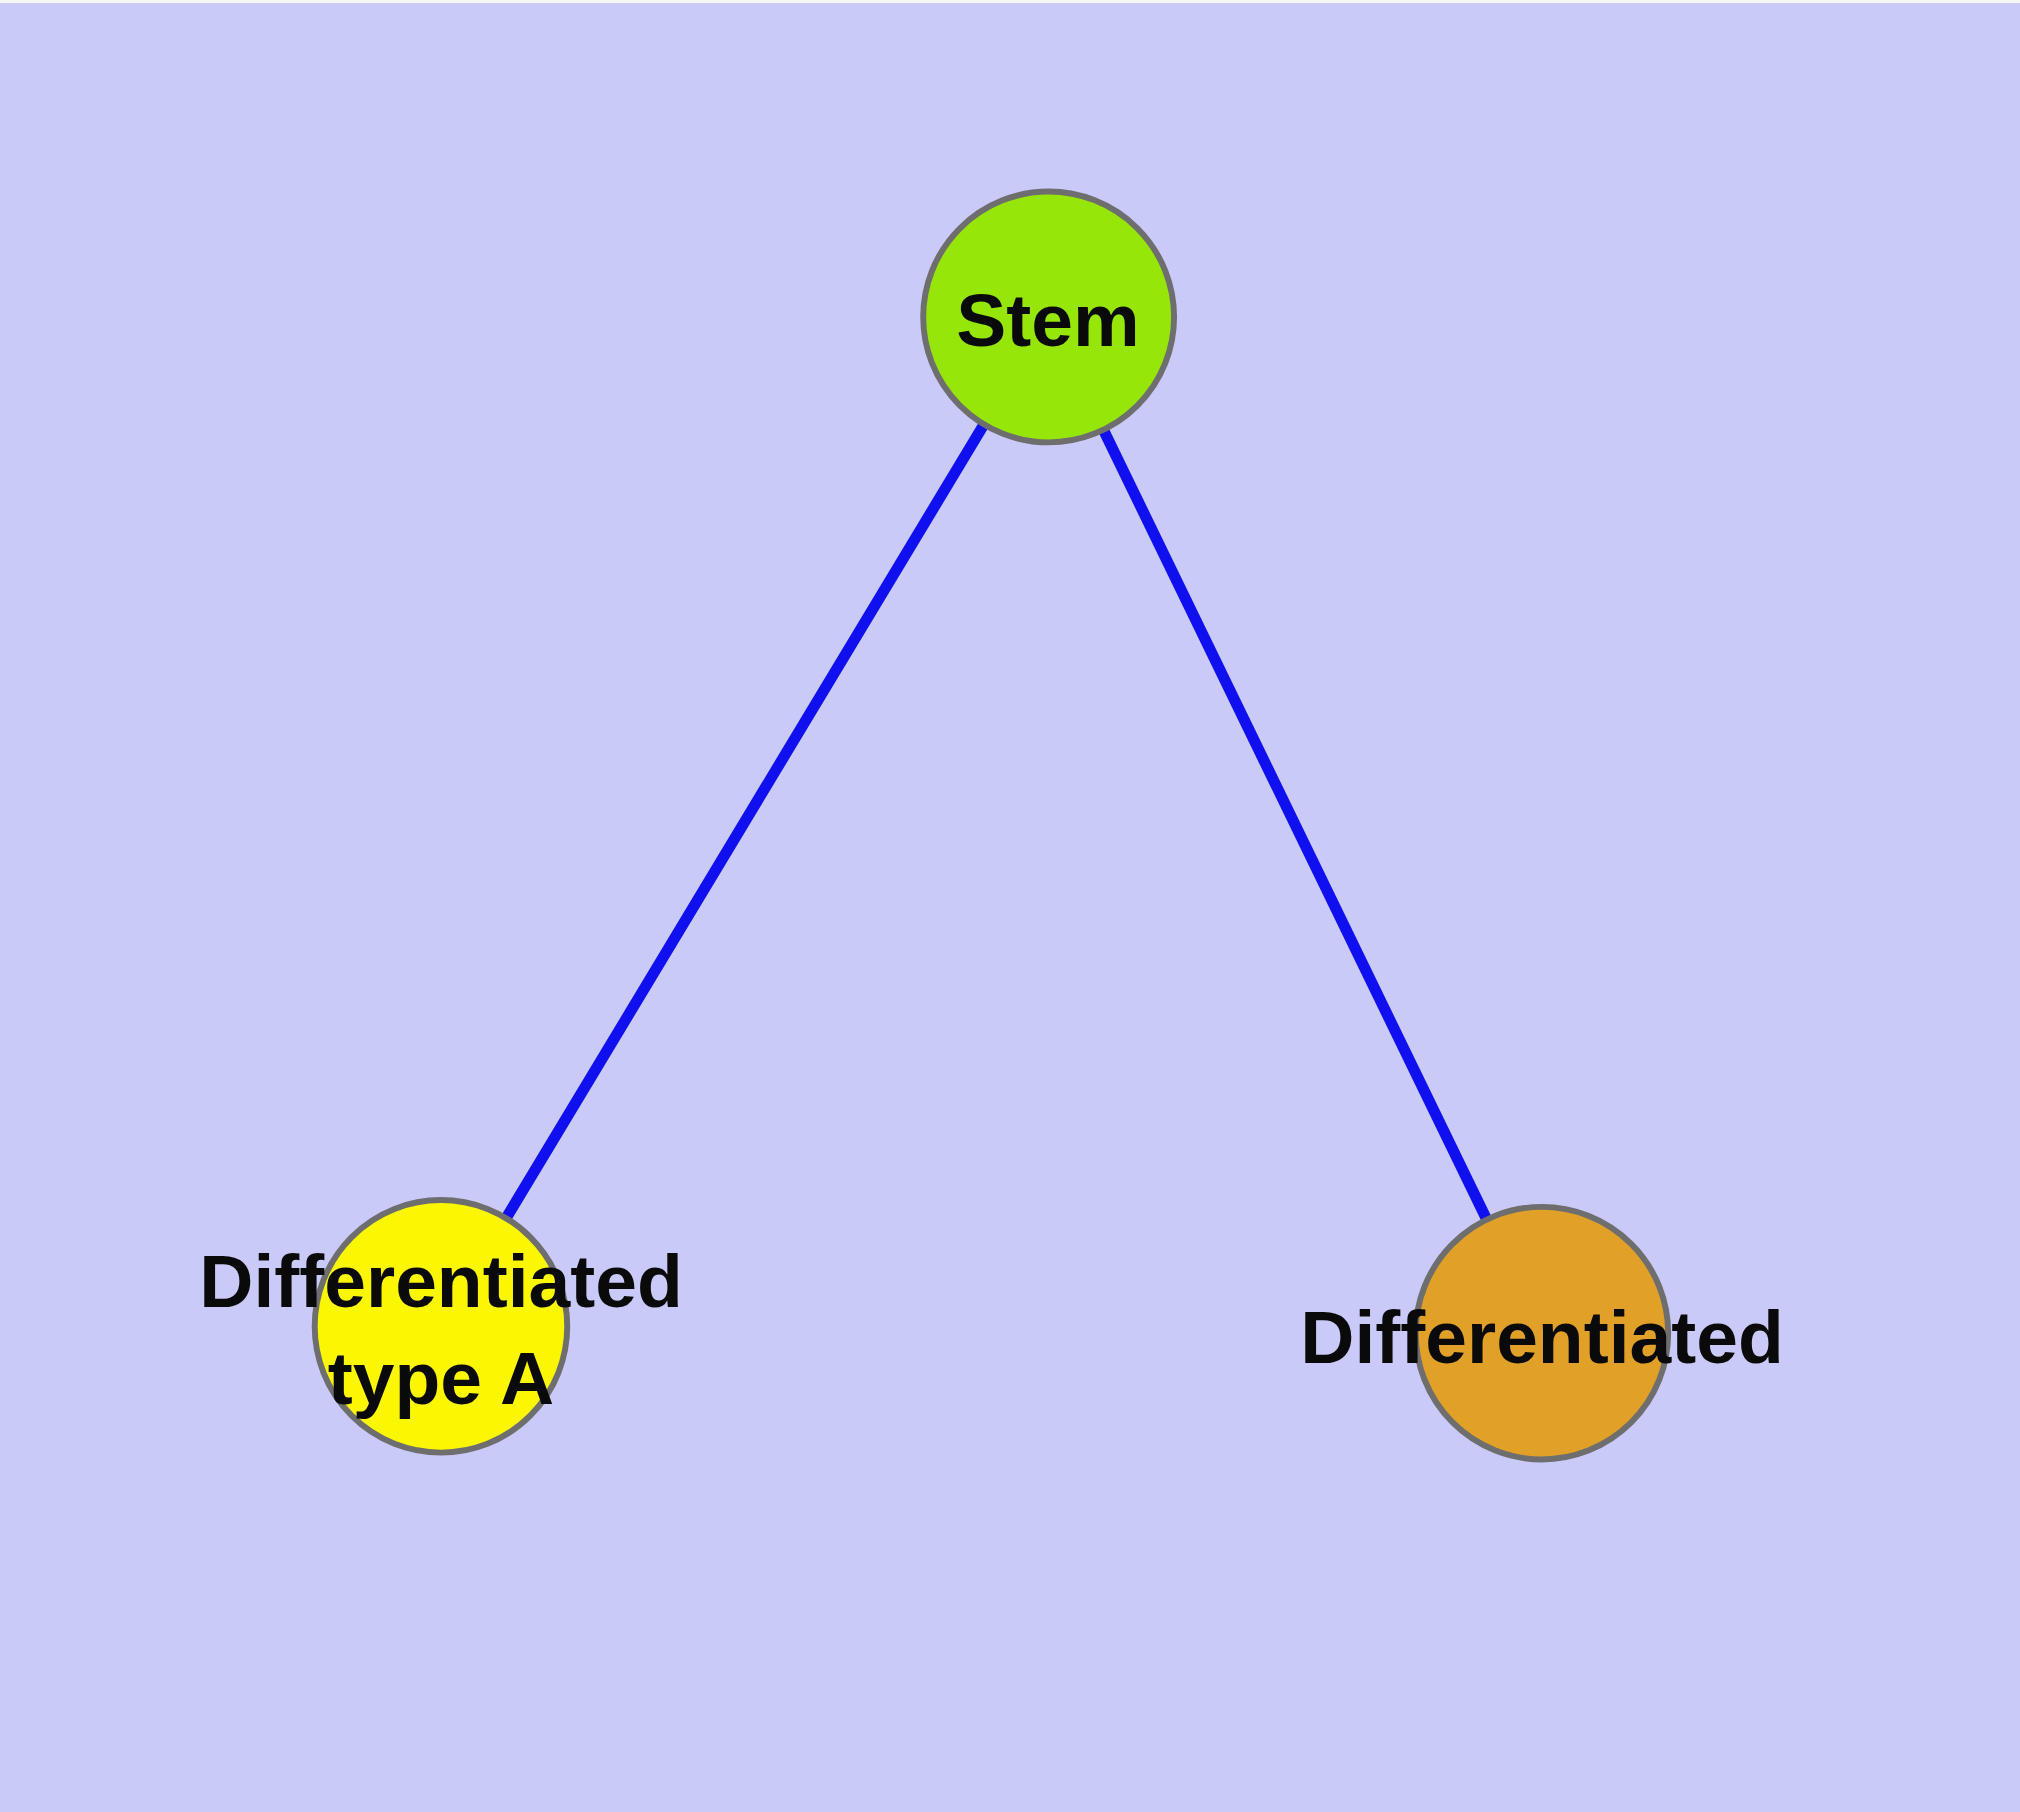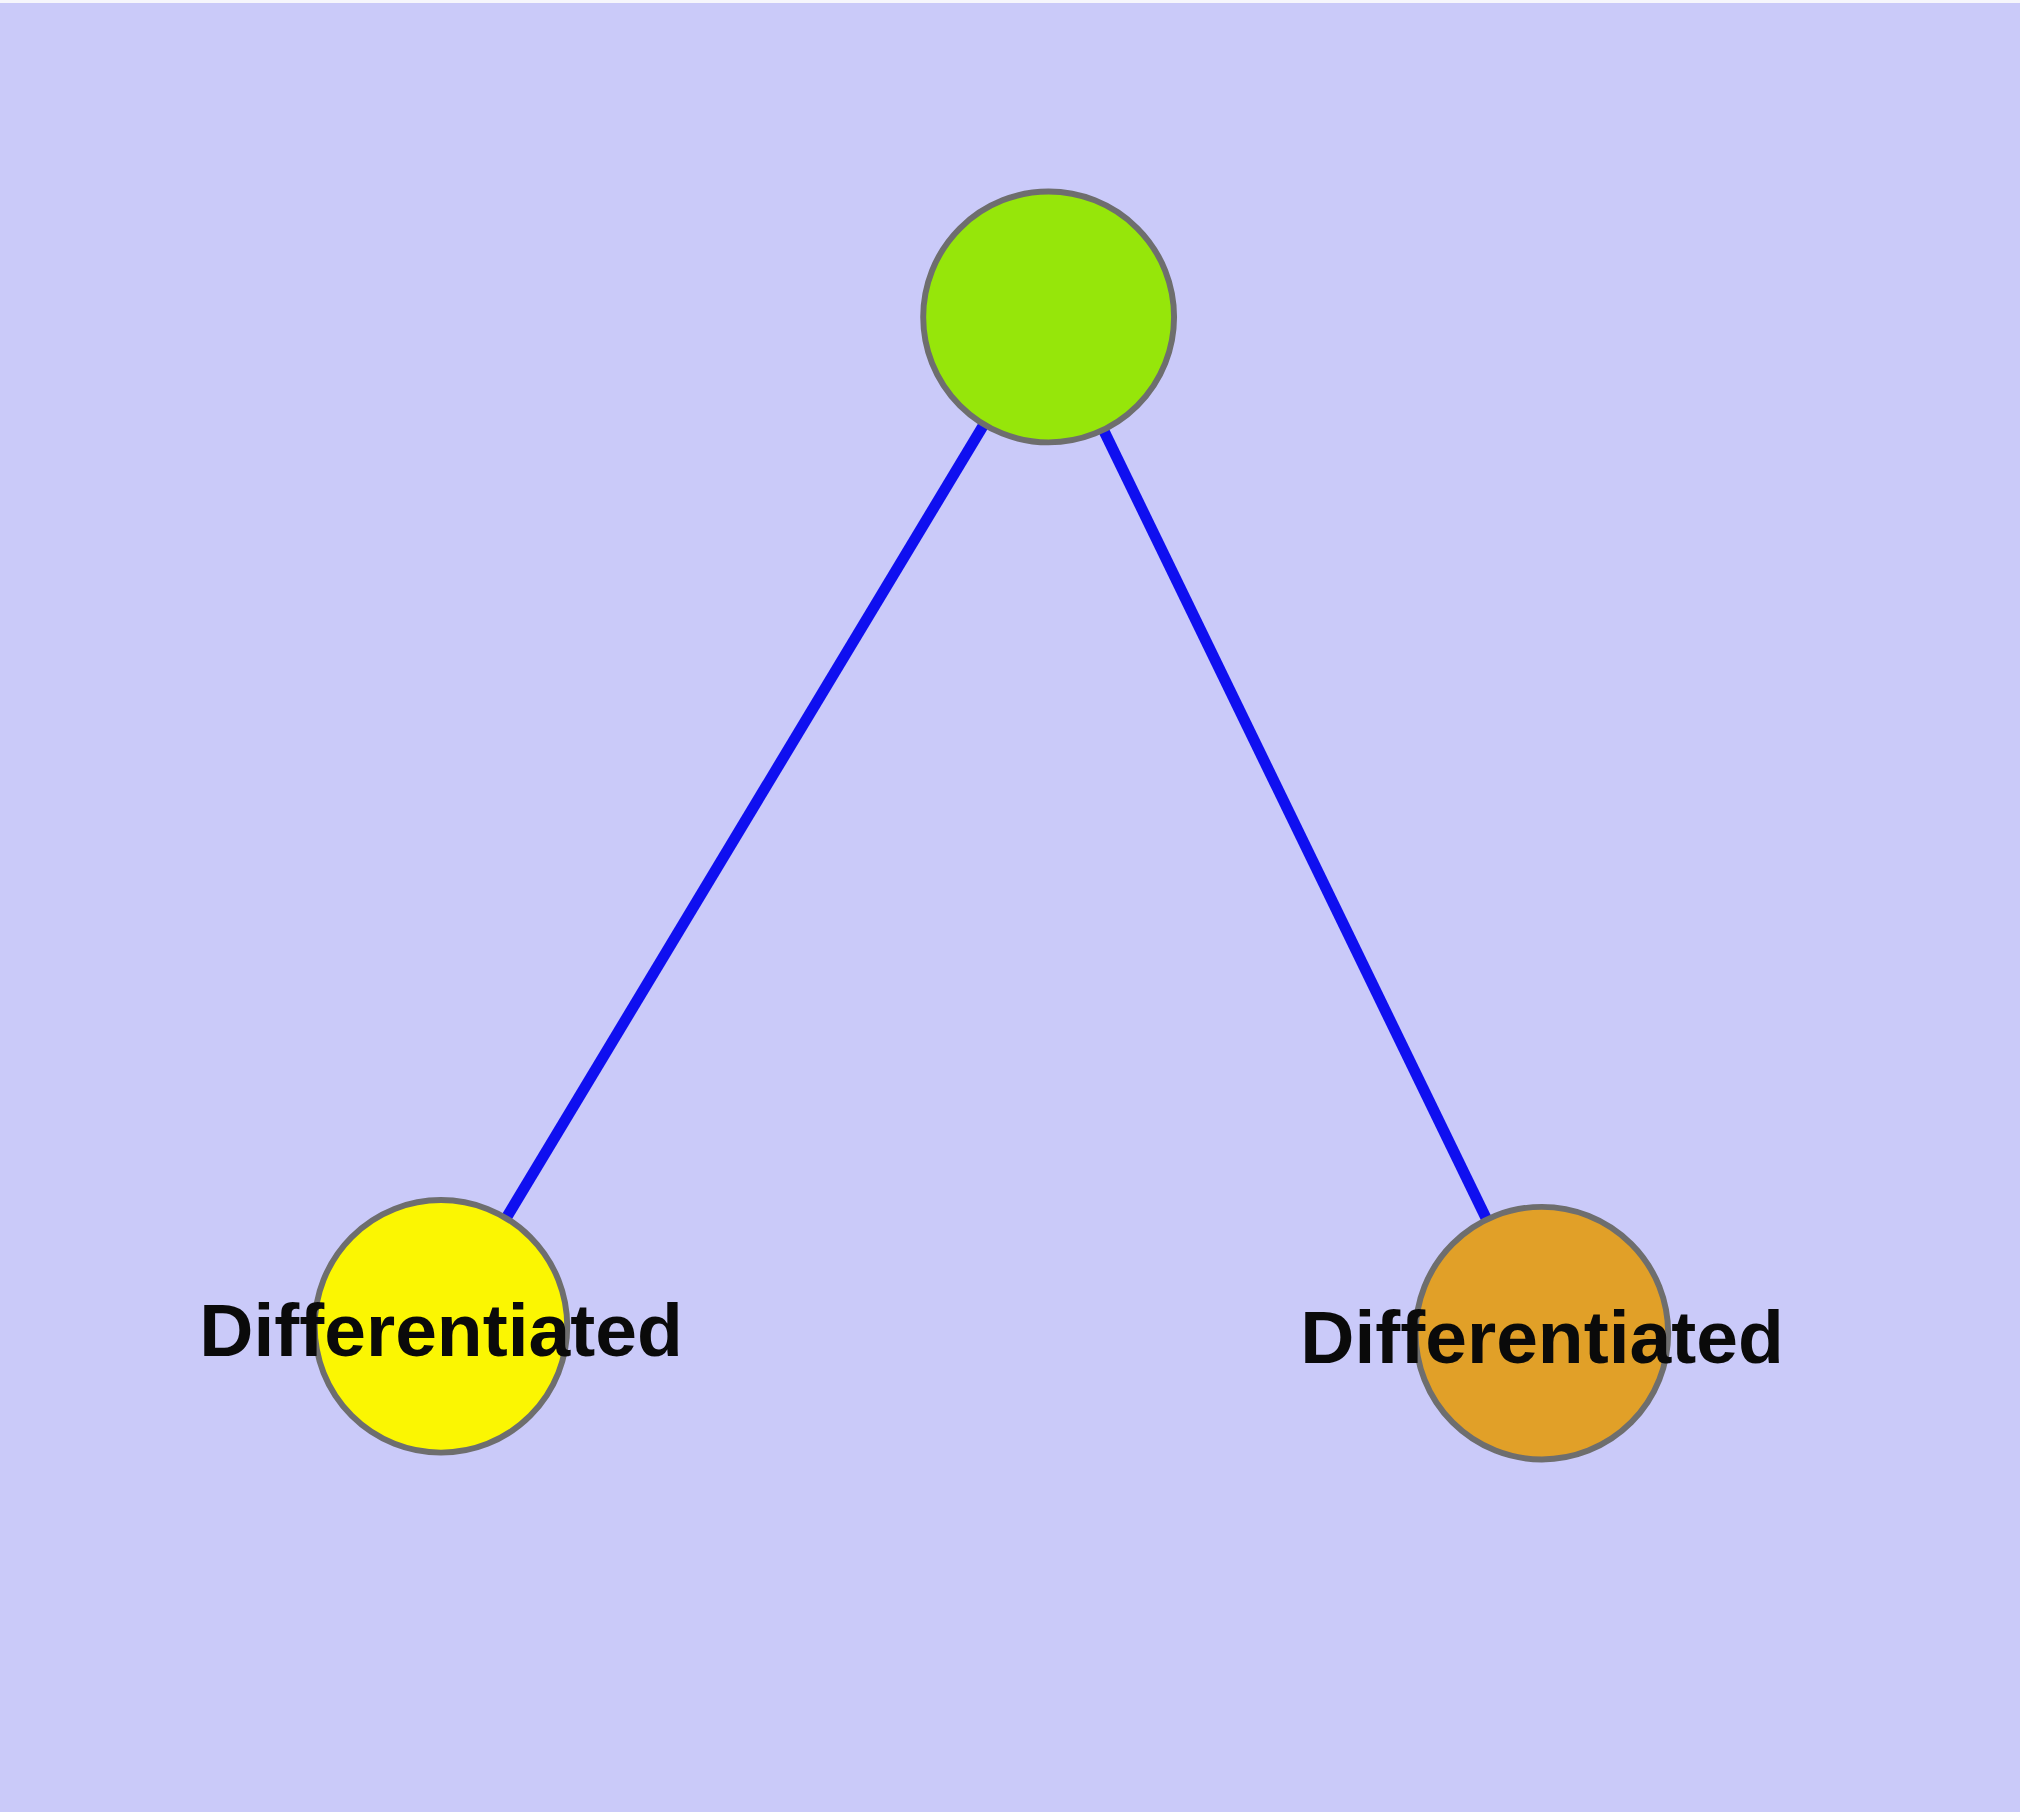--- a/index.html
+++ b/index.html
@@ -53,22 +53,27 @@
   <div class="top-strip"></div>
 
   <svg class="graph" xmlns="http://www.w3.org/2000/svg" viewBox="0 0 2384 2138" width="2021" height="1812">
     <line x1="1237" y1="374" x2="520" y2="1565" stroke="#0f0ff0" stroke-width="13"></line>
     <line x1="1237" y1="374" x2="1819" y2="1573" stroke="#0f0ff0" stroke-width="13"></line>
     <circle cx="1237" cy="374" r="148" fill="#96e60a" stroke="#6e6e6e" stroke-width="7"></circle>
     <circle cx="520" cy="1565" r="149" fill="#fbf602" stroke="#6e6e6e" stroke-width="7"></circle>
     <circle cx="1819" cy="1573" r="149" fill="#e1a028" stroke="#6e6e6e" stroke-width="7"></circle>
   </svg>
 
+  <div class="node-label" style="left: 1048px; top: 320px;">
+    <span class="label-line">Stem</span>
+
+  </div>
 
   <div class="node-label" style="left: 441px; top: 1330px;">
     <span class="label-line">Differentiated</span>
+    <span class="label-line">type A</span>
   </div>
 
   <div class="node-label" style="left: 1542px; top: 1337px;">
     <span class="label-line">Differentiated</span>
   </div>
 </div>
 
 
 </body></html>

